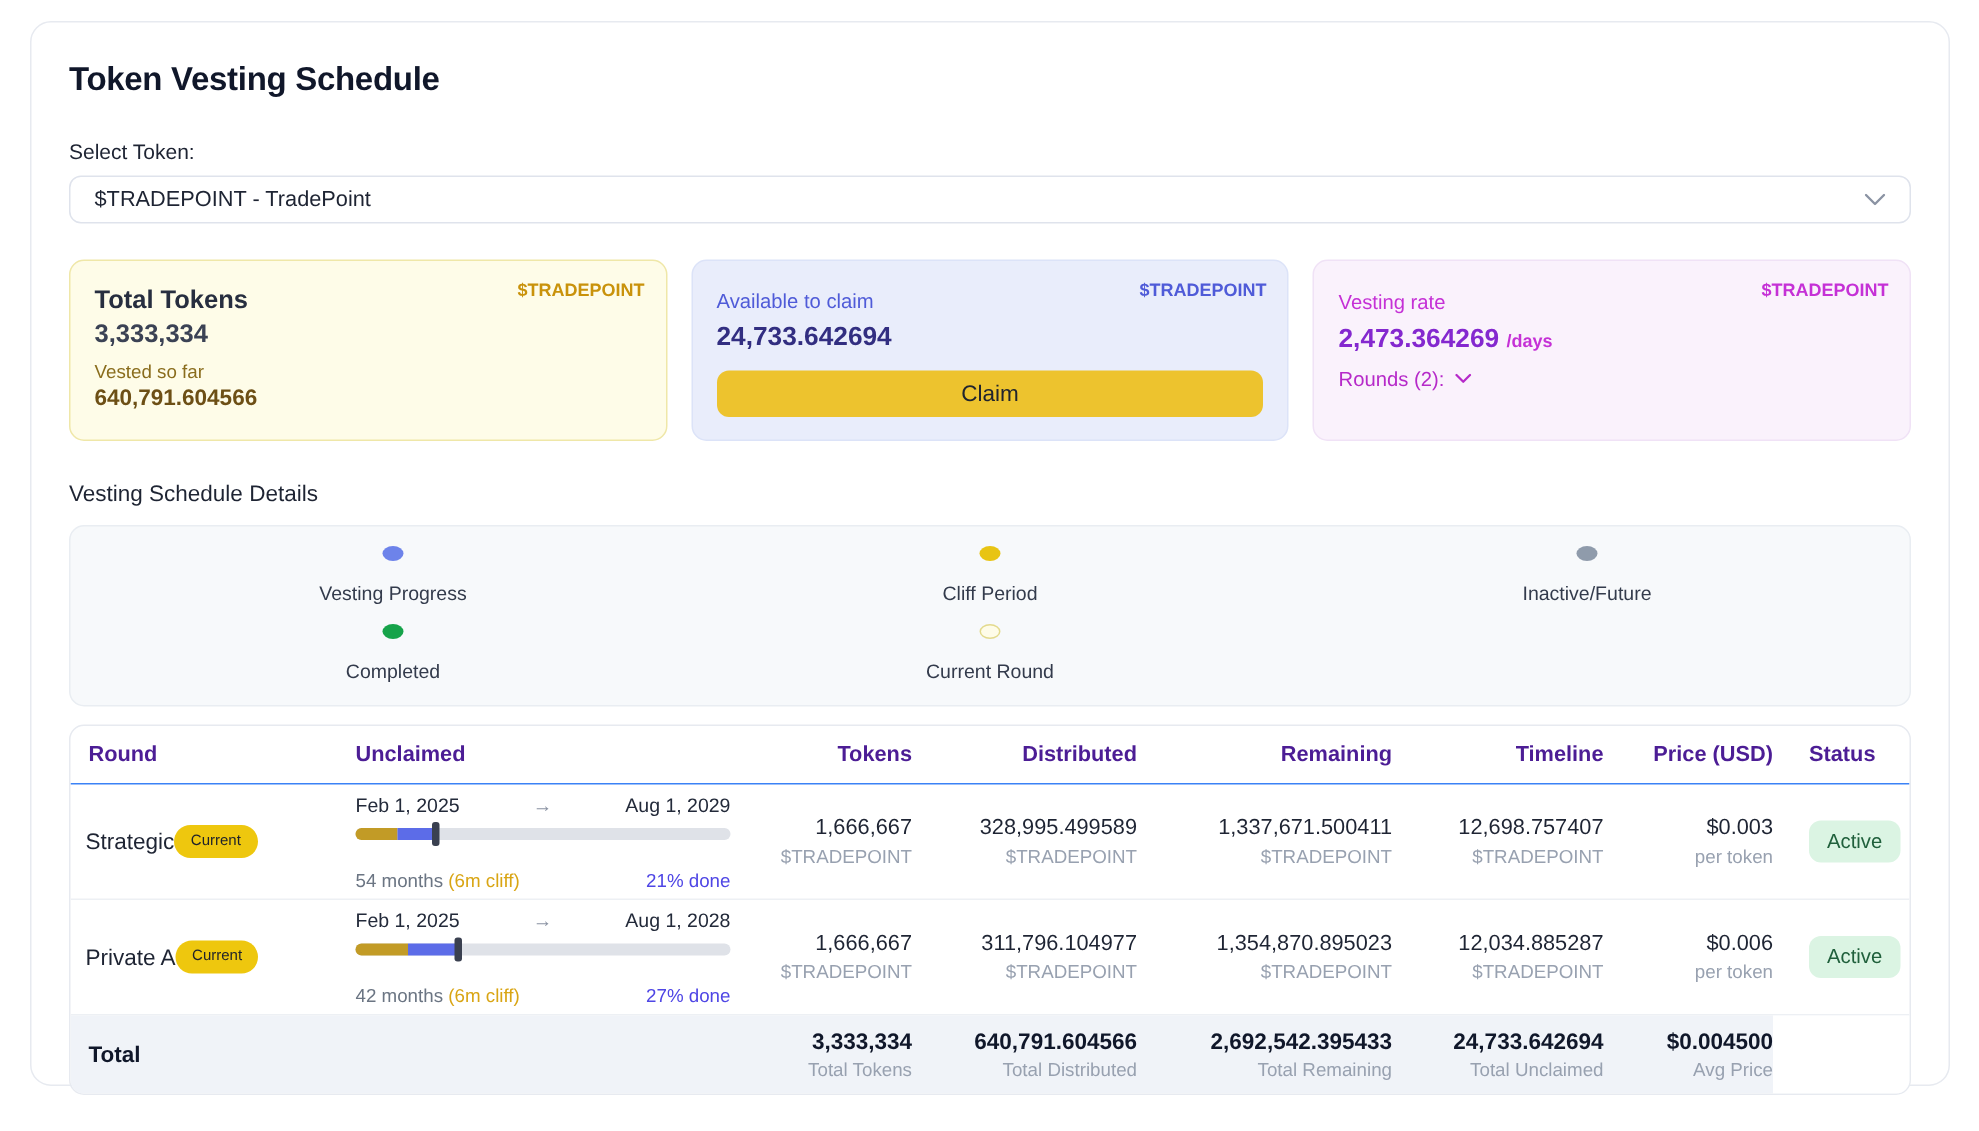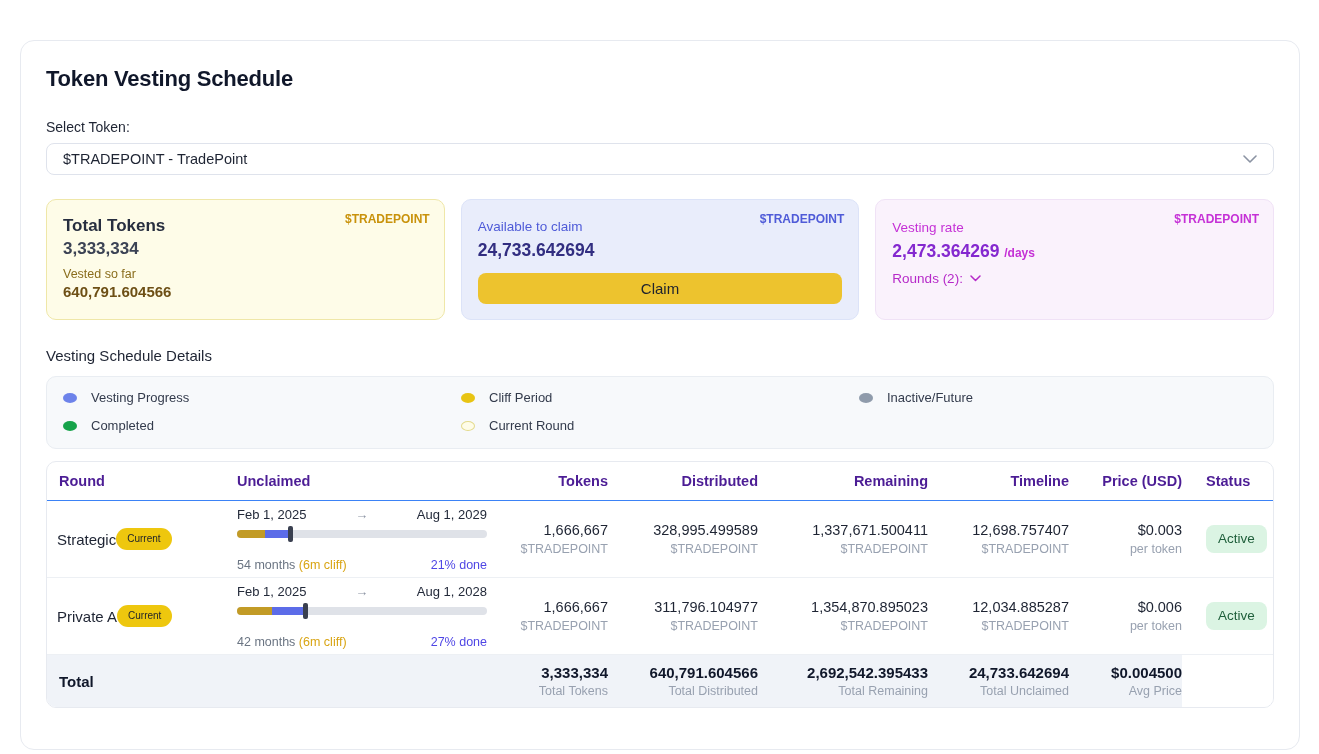--- a/index.html
+++ b/index.html
@@ -1,19 +1,19 @@
 <!DOCTYPE html>
 <html><head>
 <meta charset="utf-8">
 <style>
   * { box-sizing: border-box; }
   html,body { margin:0; padding:0; background:#ffffff; width:1319px; height:754px;
     font-family:"Liberation Sans", sans-serif; color:#1e2433; }
 
-  .panel { position:absolute; left:20px; top:40px; width:1280px; height:710px;
+  .panel { position:absolute; left:20px; top:14px; width:1280px; height:710px;
     background:#fff; border:1px solid #e7eaf0; border-radius:14px; padding:25px 25px; }
 
   .page-title { font-size:22px; font-weight:700; color:#10172a; letter-spacing:-0.2px; margin:0; }
 
   .select-label { margin-top:27px; font-size:14px; color:#1e2433; }
   .token-select { margin-top:8px; height:32px; border:1px solid #dfe3ec; border-radius:8px;
     display:flex; align-items:center; justify-content:space-between; padding:0 16px;
     font-size:14.5px; color:#1e2433; cursor:pointer; background:#fff; }
   .token-select .chev { color:#8b93a3; display:flex; align-items:center; }
 
@@ -44,21 +44,21 @@
   .rounds-toggle { margin-top:9px; font-size:13.5px; color:#b62ac9; display:flex;
     align-items:center; gap:7px; cursor:pointer; width:max-content; }
 
   .section-heading { margin-top:27px; font-size:15px; color:#1e2433; }
 
   .guide { margin-top:12px; background:#f7f9fb; border:1px solid #e9edf2; border-radius:10px;
     padding:13px 16px 15px; }
   .guide-title { font-size:14px; color:#3a4354; margin-bottom:13px; }
   .legend { display:grid; grid-template-columns:1fr 1fr 1fr; grid-template-rows:auto auto;
     grid-auto-flow:column; row-gap:13px; }
-  .legend-item { display:flex; align-items:center; gap:14px; font-size:13px; color:#333b4c; }
+  .legend-item { display:flex; align-items:center; gap:14px; font-size:13px; color:#333b4c;flex-direction:column; }
   .dot { width:14px; height:10px; border-radius:50%; flex:none; }
 
   .vtable { margin-top:12px; border:1px solid #e7eaf0; border-radius:10px; overflow:hidden; }
   .trow { display:grid; grid-template-columns:190px 264px 107px 150px 170px 141px 113px 1fr;
     align-items:center; }
   .thead { height:39px; border-bottom:1px solid #3b82f6; font-weight:700; font-size:14.5px;
     color:#4c1d95; }
   .thead .c1 { padding-left:12px; } .thead .c8 { padding-left:24px; }
   .c3,.c4,.c5,.c6,.c7 { text-align:right; }
 

